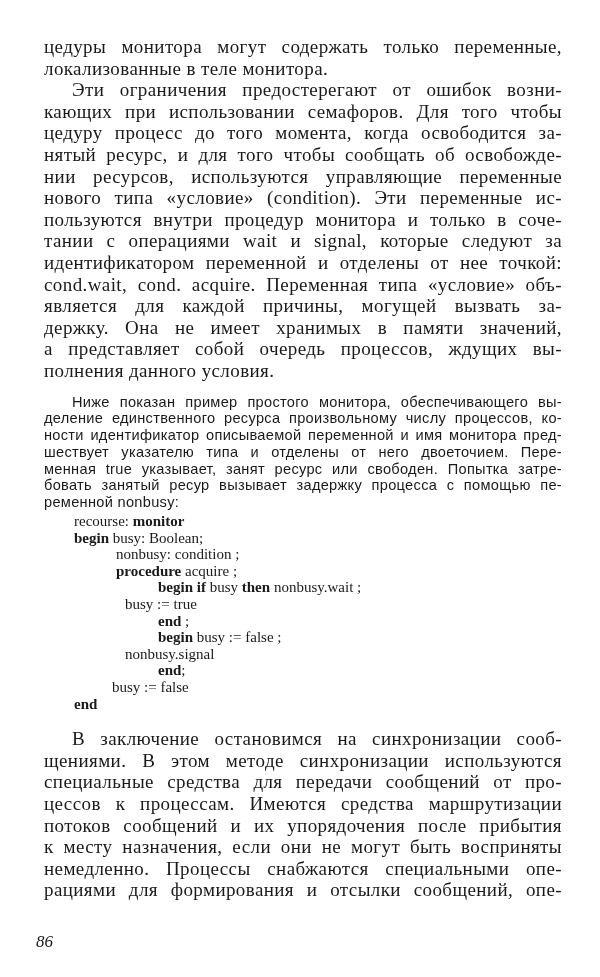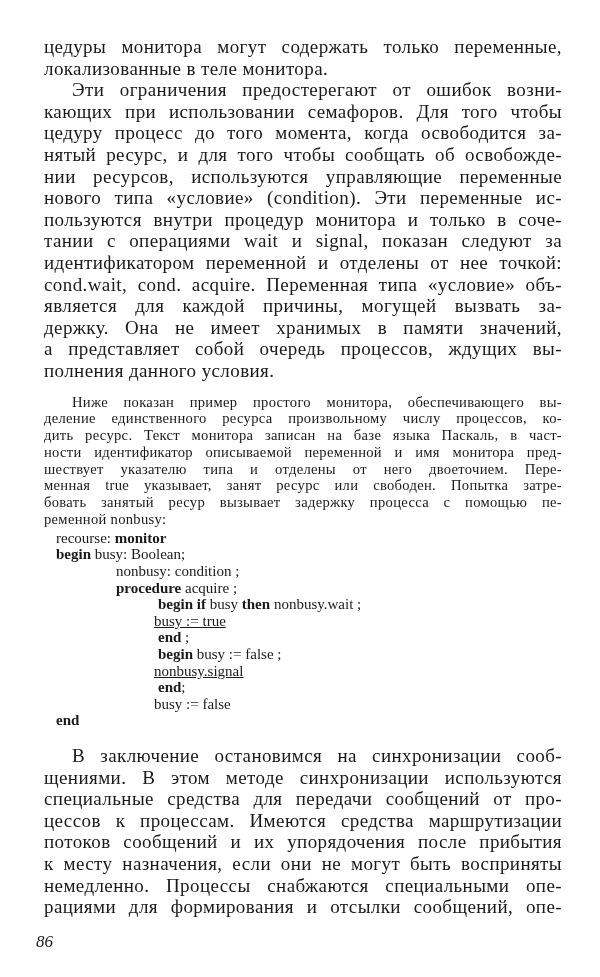--- a/index.html
+++ b/index.html
@@ -9,21 +9,21 @@
     font-family: "Liberation Serif", "DejaVu Serif", serif;
     font-size: 19px;
     line-height: 21.6px;
     text-align: justify;
     letter-spacing: 0.4px;
     margin: 0;
   }
   .para .ln { display: block; text-align: justify; text-align-last: justify; white-space: nowrap; }
   .para .ln.last { text-align-last: left; }
   .small {
-    font-family: Liberation Serif, serif;
+    font-family: Liberation Sans, sans-serif;
     font-size: 14.6px;
     line-height: 16.8px;
     letter-spacing: 0.3px;
     margin: 0;
   }
   .small .ln { display: block; text-align: justify; text-align-last: justify; white-space: nowrap; }
   .small .ln.last { text-align-last: left; }
   .code {
     font-family: "Liberation Serif", "DejaVu Serif", serif;
     font-size: 15px;
@@ -33,77 +33,76 @@
   .code .cl { display: block; white-space: pre; }
   .kw { font-weight: bold; }
   .gap-small { height: 12px; }
   .gap-big { height: 16px; }
   .pagenum {
     position: absolute; left: 36px; top: 932px;
     font-family: "Liberation Serif", "DejaVu Serif", serif;
     font-size: 17px;
     font-style: italic;
   }
-  .l1 { margin-left: 12px; }
+  .l1 { margin-left: 30px; }
   .l2 { margin-left: 72px; }
   .l3 { margin-left: 114px; }
-  .l4 { margin-left: 110px; text-decoration: underline; }
+  .l4 { margin-left: 81px; }
 </style>
 </head>
 <body>
 
 <div class="page">
 
   <p class="para">
     <span class="ln">цедуры монитора могут содержать только переменные,</span>
     <span class="ln last">локализованные в теле монитора.</span>
   </p>
 
   <p class="para">
     <span class="ln" style="padding-left:28px">Эти ограничения предостерегают от ошибок возни-</span>
     <span class="ln">кающих при использовании семафоров. Для того чтобы</span>
     <span class="ln">цедуру процесс до того момента, когда освободится за-</span>
     <span class="ln">нятый ресурс, и для того чтобы сообщать об освобожде-</span>
     <span class="ln">нии ресурсов, используются управляющие переменные</span>
     <span class="ln">нового типа «условие» (condition). Эти переменные ис-</span>
     <span class="ln">пользуются внутри процедур монитора и только в соче-</span>
-    <span class="ln">тании с операциями wait и signal, показан следуют за</span>
+    <span class="ln">тании с операциями wait и signal, которые следуют за</span>
     <span class="ln">идентификатором переменной и отделены от нее точкой:</span>
     <span class="ln">cond.wait, cond. acquire. Переменная типа «условие» объ-</span>
     <span class="ln">является для каждой причины, могущей вызвать за-</span>
     <span class="ln">держку. Она не имеет хранимых в памяти значений,</span>
     <span class="ln">а представляет собой очередь процессов, ждущих вы-</span>
     <span class="ln last">полнения данного условия.</span>
   </p>
 
   <div class="gap-small"></div>
 
   <p class="small">
     <span class="ln" style="padding-left:28px">Ниже показан пример простого монитора, обеспечивающего вы-</span>
     <span class="ln">деление единственного ресурса произвольному числу процессов, ко-</span>
-    <span class="ln">дить ресурс. Текст монитора записан на базе языка Паскаль, в част-</span>
     <span class="ln">ности идентификатор описываемой переменной и имя монитора пред-</span>
     <span class="ln">шествует указателю типа и отделены от него двоеточием. Пере-</span>
     <span class="ln">менная true указывает, занят ресурс или свободен. Попытка затре-</span>
     <span class="ln">бовать занятый ресур вызывает задержку процесса с помощью пе-</span>
     <span class="ln last">ременной nonbusy:</span>
   </p>
 
   <div class="code">
     <span class="cl l1"><span>recourse: </span><span class="kw">monitor</span></span>
     <span class="cl l1"><span class="kw">begin</span><span> busy: Boolean;</span></span>
     <span class="cl l2">nonbusy: condition ;</span>
     <span class="cl l2"><span class="kw">procedure</span><span> acquire ;</span></span>
     <span class="cl l3"><span class="kw">begin</span><span class="kw"> if</span><span> busy </span><span class="kw">then</span><span> nonbusy.wait ;</span></span>
     <span class="cl l4">busy := true</span>
     <span class="cl l3"><span class="kw">end</span><span> ;</span></span>
     <span class="cl l3"><span class="kw">begin</span><span> busy := false ;</span></span>
     <span class="cl l4">nonbusy.signal</span>
     <span class="cl l3"><span class="kw">end</span><span>;</span></span>
-    <span class="cl" style="margin-left:110px">busy := false</span>
+    <span class="cl" style="margin-left:68px">busy := false</span>
     <span class="cl l1"><span class="kw">end</span></span>
   </div>
 
   <div class="gap-big"></div>
 
   <p class="para">
     <span class="ln" style="padding-left:28px">В заключение остановимся на синхронизации сооб-</span>
     <span class="ln">щениями. В этом методе синхронизации используются</span>
     <span class="ln">специальные средства для передачи сообщений от про-</span>
     <span class="ln">цессов к процессам. Имеются средства маршрутизации</span>

